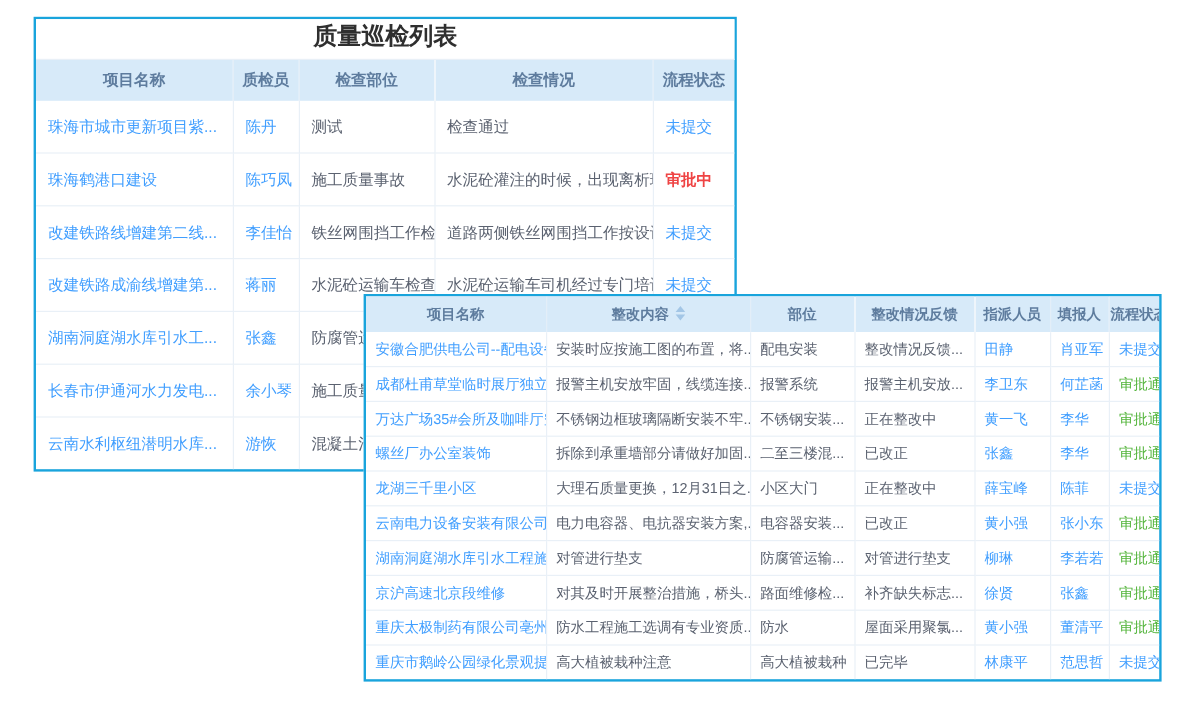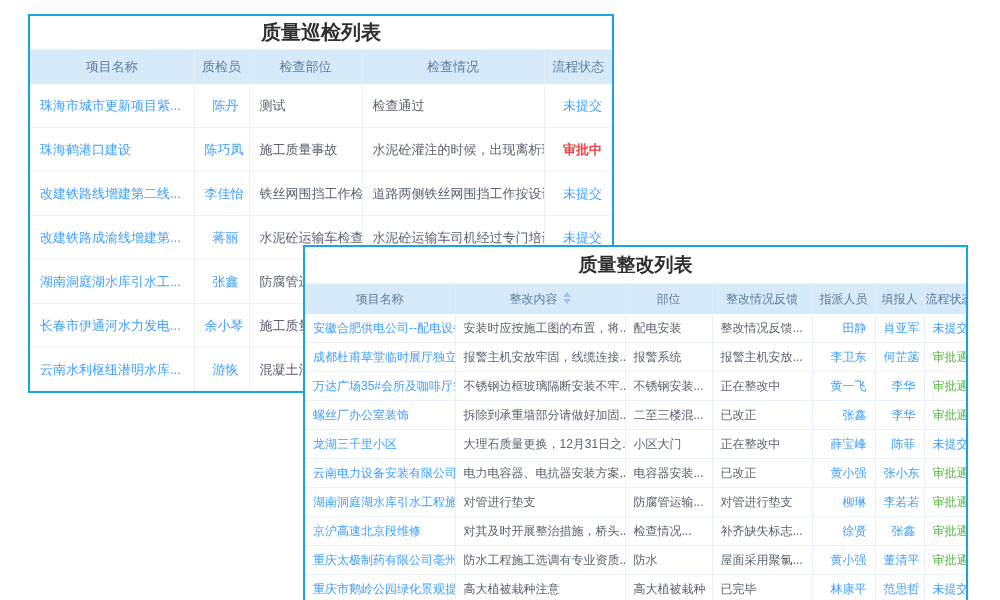--- a/index.html
+++ b/index.html
@@ -9,43 +9,43 @@
     font-family:"Liberation Sans","DejaVu Sans",sans-serif;
   }
   .panel {
     position:absolute; background:#fff; box-sizing:border-box;
     border:2px solid var(--border-c,#19a4dc);
   }
   .panel1 { left:28px; top:14px;  width:586px; }
   .panel2 { left:303px; top:245px; width:665px; }
   .panel-title {
     text-align:center; font-weight:bold; color:#2f2f2f;
-    border-bottom:1px solid #e9f0f7; background:#fff;
+    border-bottom:1px solid #e9f0f7; background:#fff;font-family:Liberation Mono, monospace;
   }
   .panel1 .panel-title { font-size:20px; height:33px; line-height:33px; }
   .panel2 .panel-title { font-size:19px; height:36px; line-height:36px; }
 
   table { border-collapse:collapse; table-layout:fixed; width:100%; }
   th {
     background:var(--header-bg,#d7eaf9); color:var(--header-text,#5e7c9e);
-    font-weight:normal; text-align:center; overflow:hidden; white-space:nowrap;
+    font-weight:bold; text-align:center; overflow:hidden; white-space:nowrap;
     border-right:1px solid #e3eef8;
   }
   th:last-child { border-right:none; }
   .panel1 th { height:32px; font-size:13px; }
   .panel2 th { height:28px; font-size:12px; }
   td {
     border-bottom:1px solid #e9f0f7; border-right:1px solid #e9f0f7;
     color:#5b6270; overflow:hidden; white-space:nowrap; background:#fff;
   }
   td:last-child { border-right:none;border-radius:12px; }
   tbody tr:last-child td { border-bottom:none; }
   .panel1 td { height:43px; font-size:13px; padding:0 10px; }
   .panel2 td { height:28px; font-size:12px; padding:0 8px; }
-  .align-center { text-align:right;margin-left:31px; }
+  .align-center { text-align:left;margin-left:31px; }
   .align-left   { text-align:left; }
   .cell-link, .cell-person { color:var(--link-c,#409eff); cursor:pointer; }
   .cell-status { font-weight:normal; }
 
   .sort-icon {
     display:inline-flex; flex-direction:column; vertical-align:middle;
     margin-left:5px; position:relative; top:-1px;
   }
   .sort-icon i {
     display:block; width:0; height:0;
@@ -124,21 +124,20 @@
           <td class="cell-person align-center">游恢</td>
           <td class="cell-text align-left">混凝土沟渠工</td>
           <td class="cell-text align-left"></td>
           <td class="cell-status align-center"></td>
         </tr>
       </tbody>
   </table>
 </div>
 
 <div class="panel panel2">
-  <div class="panel-title">质量整改列表</div>
   <table>
     <colgroup>
       <col style="width:150px">
         <col style="width:170px">
         <col style="width:87px">
       <col style="width:100px">
         <col style="width:63px">
         <col style="width:49px">
       <col style="width:42px">
     </colgroup>
@@ -216,21 +215,21 @@
           <td class="cell-text align-left">对管进行垫支</td>
           <td class="cell-text align-left">防腐管运输...</td>
           <td class="cell-text align-left">对管进行垫支</td>
           <td class="cell-person align-center">柳琳</td>
           <td class="cell-person align-center">李若若</td>
           <td class="cell-status align-center" style="color: rgb(82, 180, 58);">审批通过</td>
         </tr>
         <tr>
           <td class="cell-link align-left">京沪高速北京段维修</td>
           <td class="cell-text align-left">对其及时开展整治措施，桥头...</td>
-          <td class="cell-text align-left">检查情况...</td>
+          <td class="cell-text align-left">路面维修检...</td>
           <td class="cell-text align-left">补齐缺失标志...</td>
           <td class="cell-person align-center">徐贤</td>
           <td class="cell-person align-center">张鑫</td>
           <td class="cell-status align-center" style="color: rgb(82, 180, 58);">审批通过</td>
         </tr>
         <tr>
           <td class="cell-link align-left">重庆太极制药有限公司亳州中...</td>
           <td class="cell-text align-left">防水工程施工选调有专业资质...</td>
           <td class="cell-text align-left">防水</td>
           <td class="cell-text align-left">屋面采用聚氯...</td>

